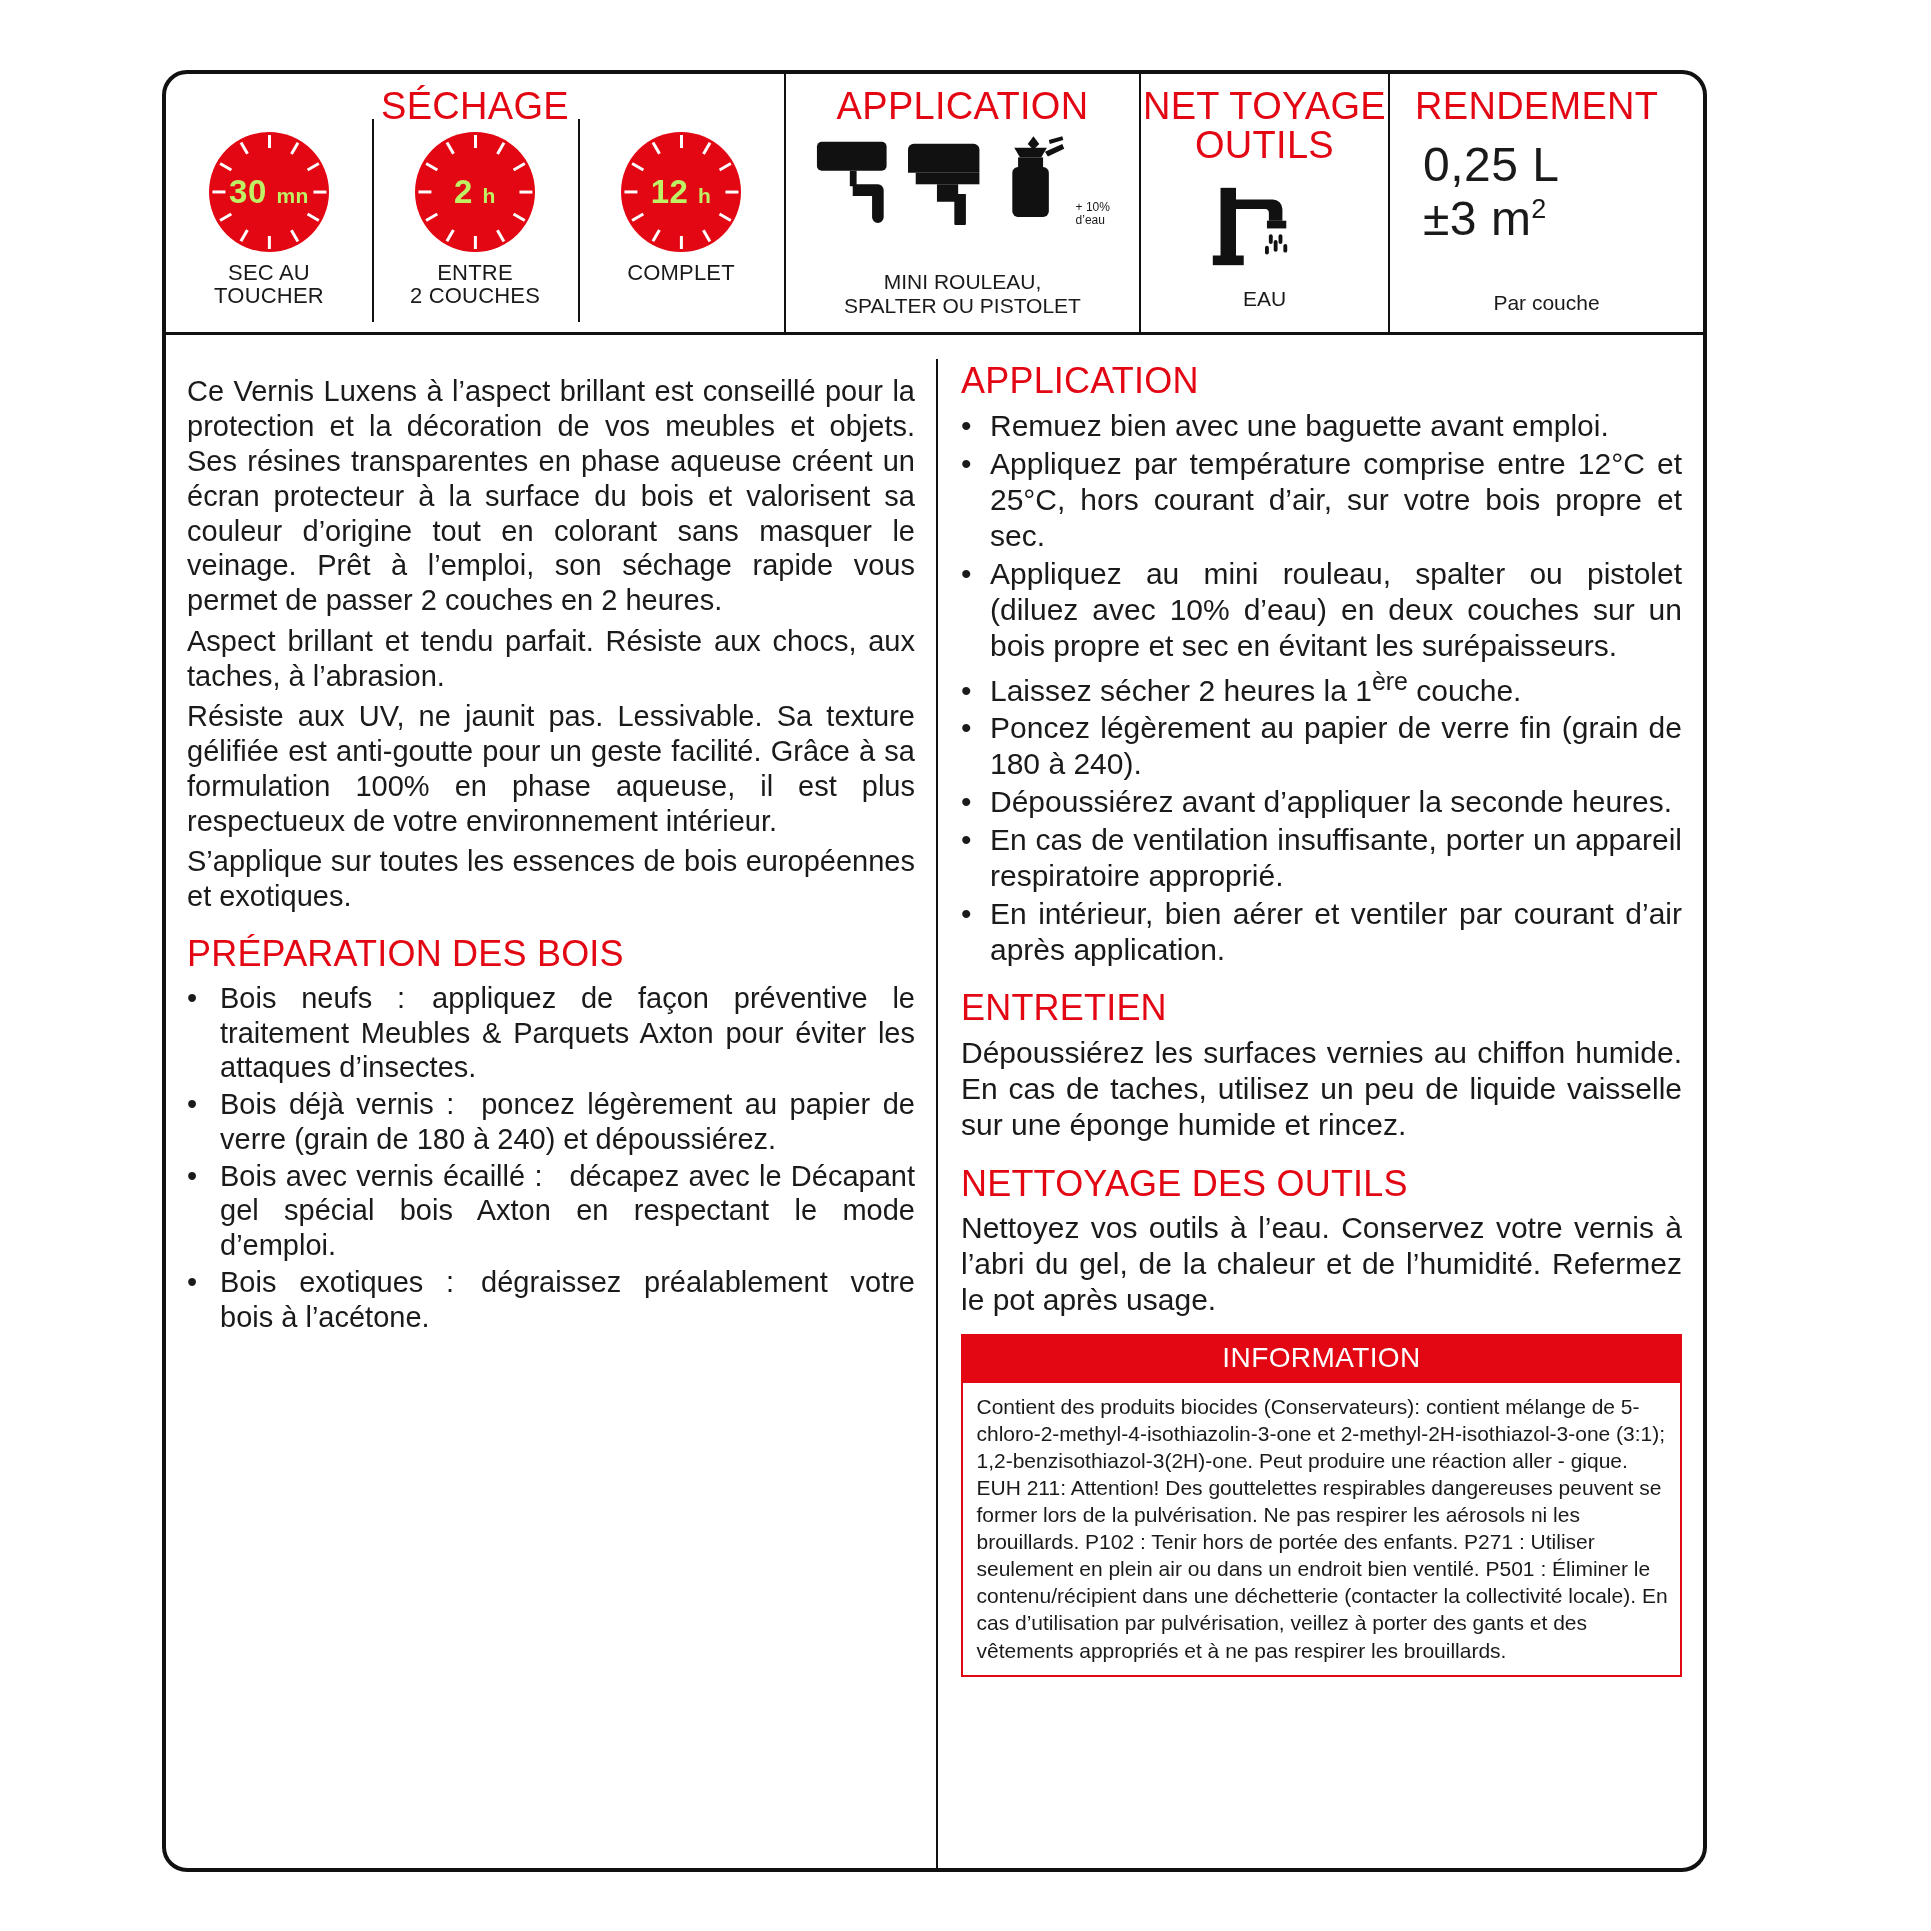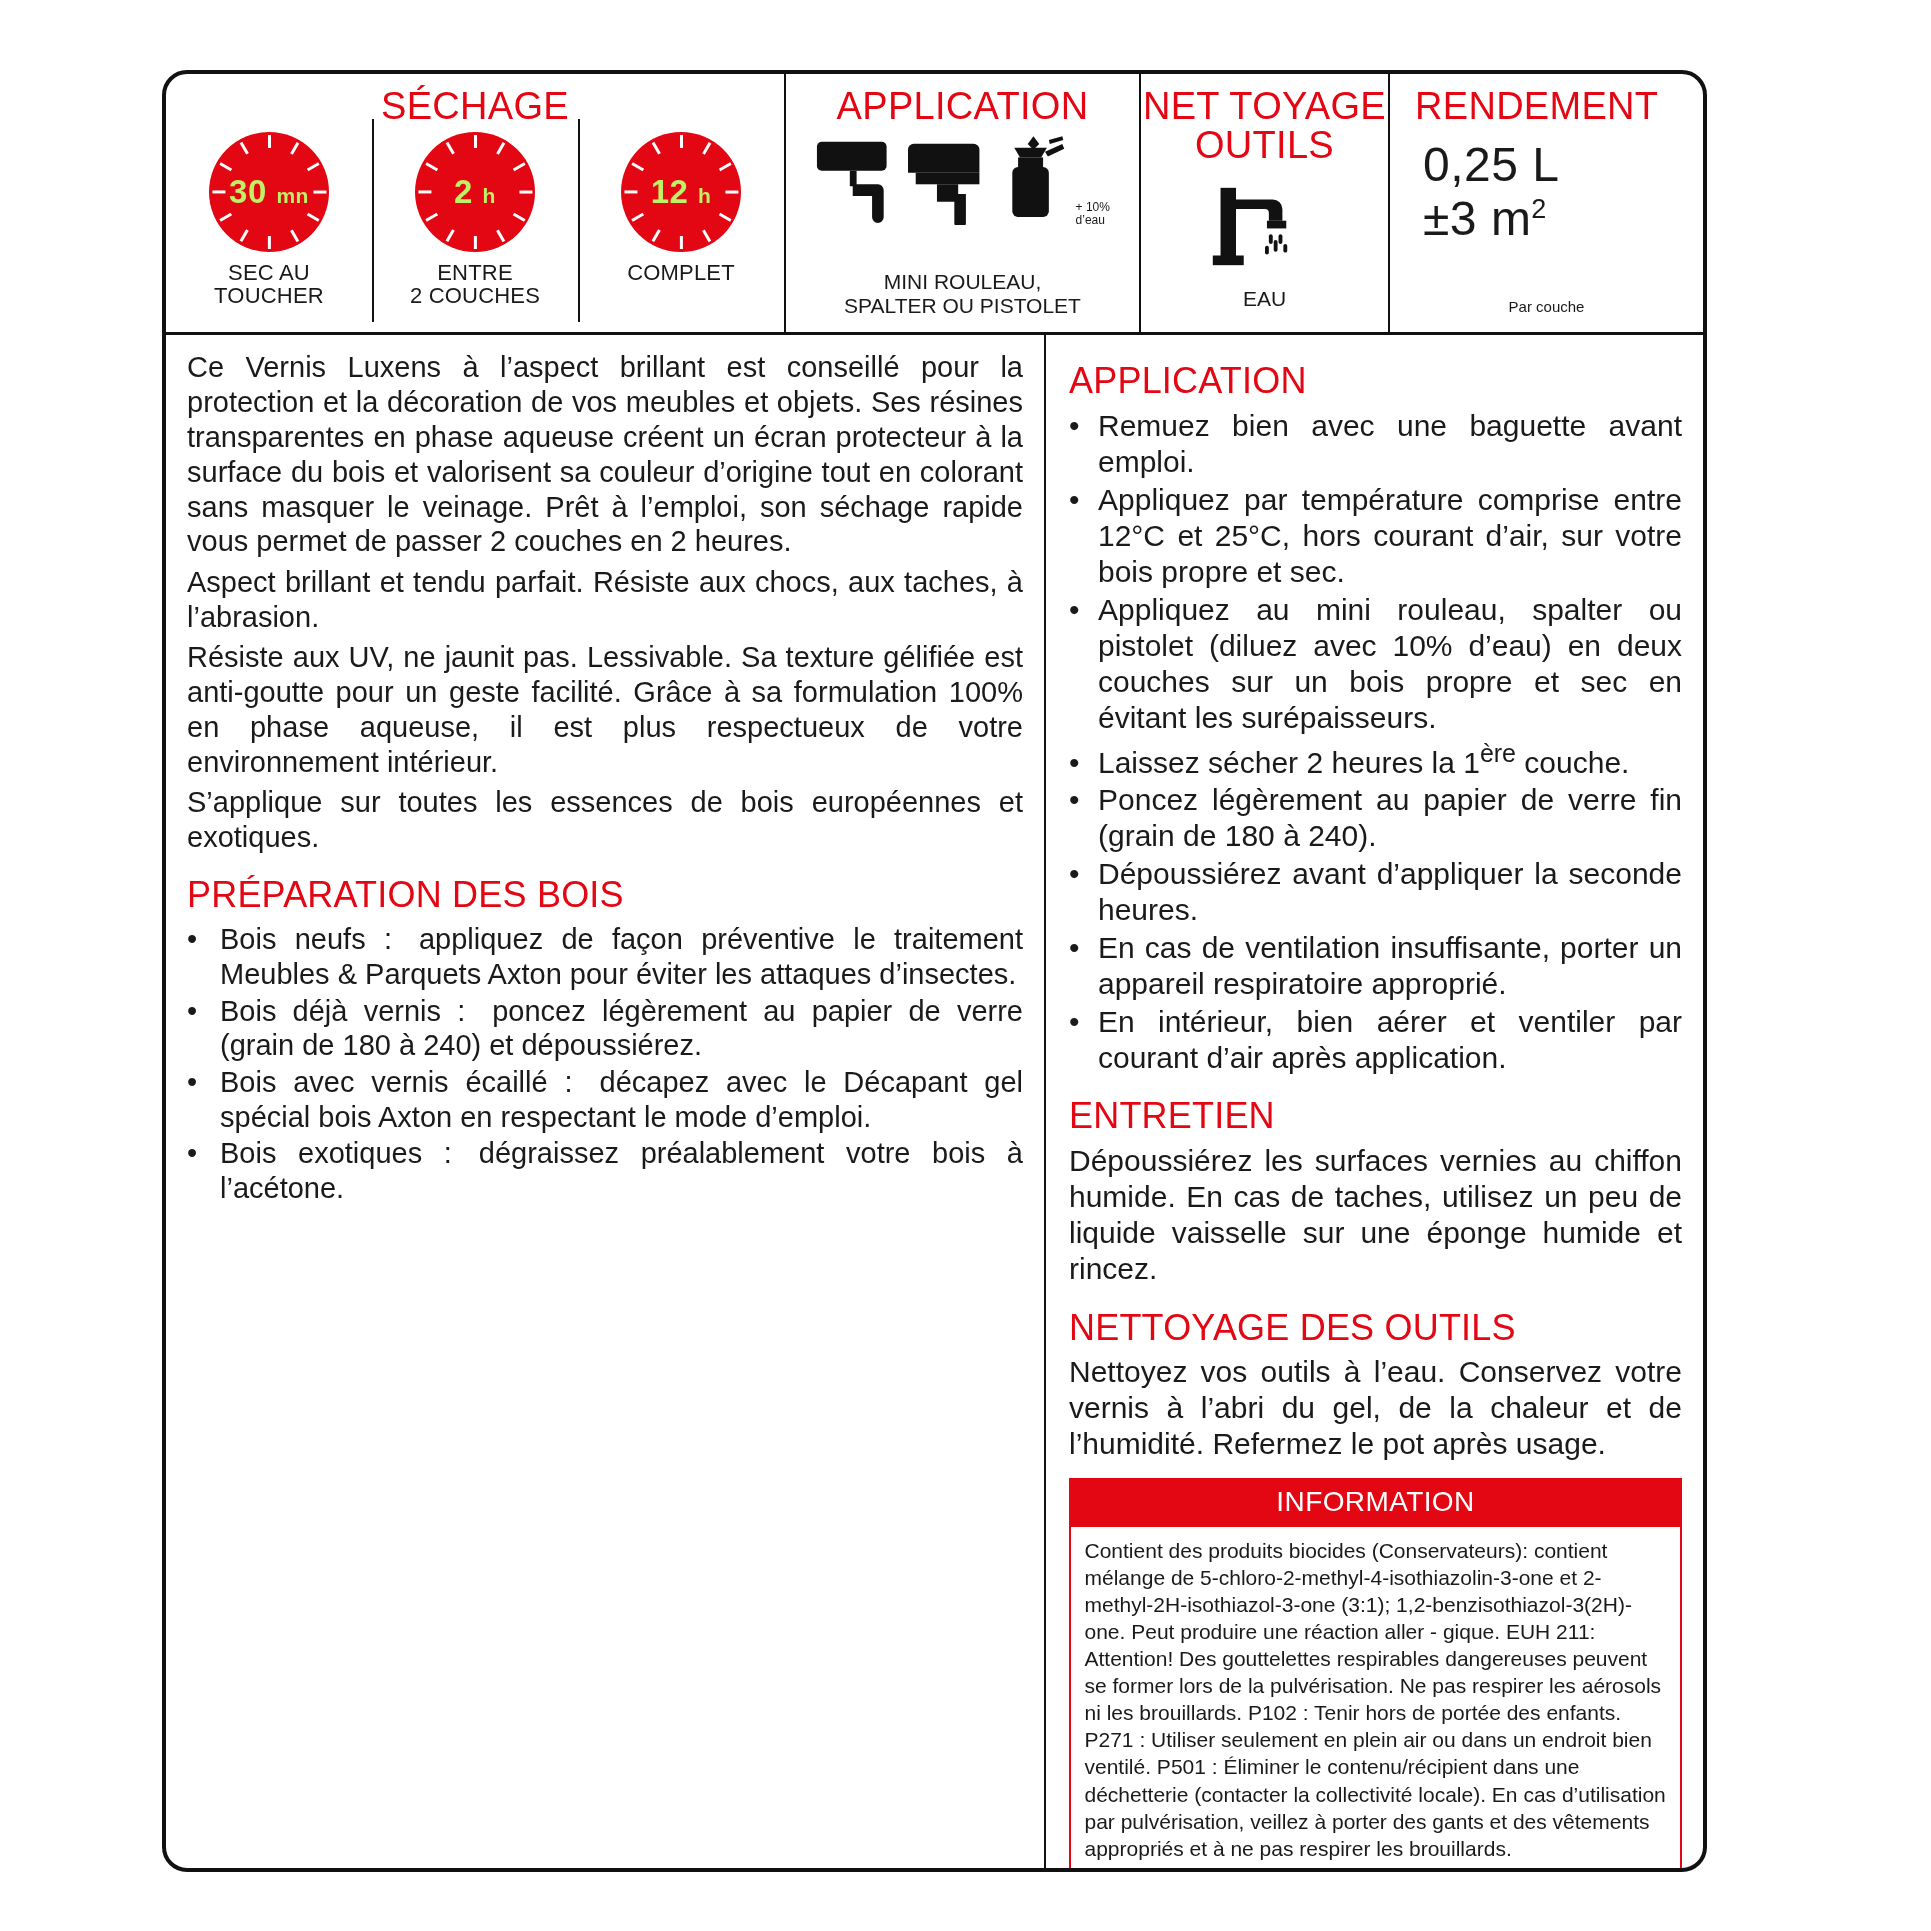--- a/index.html
+++ b/index.html
@@ -135,33 +135,34 @@
   .yield-seg { flex: 1; display: flex; flex-direction: column; }
   .yield-val {
     flex: 1;
     padding-left: 33px;
     padding-top: 11.6px;
     font-size: 48px;
     line-height: 1.12;
     letter-spacing: 0.5px;
   }
   .yield-val sup { font-size: 27px; vertical-align: super; }
-  .yield-cap { font-size: 15px; text-align: center; padding-bottom: 17.4px; }
+  .yield-cap { font-size: 21px; text-align: center; padding-bottom: 17.4px; }
 
   
   .body {
     display: flex;
     height: calc(100% - 261px);
     box-sizing: border-box;
   }
   .col-left {
-    width: 880px;
+    width: 772px;
     box-sizing: border-box;
     padding: 15.4px 21px 9.7px 21px;
     border-right: 2.9px solid #111111;
+    margin-top: 24px;
   }
   .col-right {
     flex: 1;
     box-sizing: border-box;
     padding: 15.4px 21px 9.7px 23px;
   }
   p { margin: 0 0 1.9px 0; }
   .just {
     text-align: justify;
     font-size: 29px;

